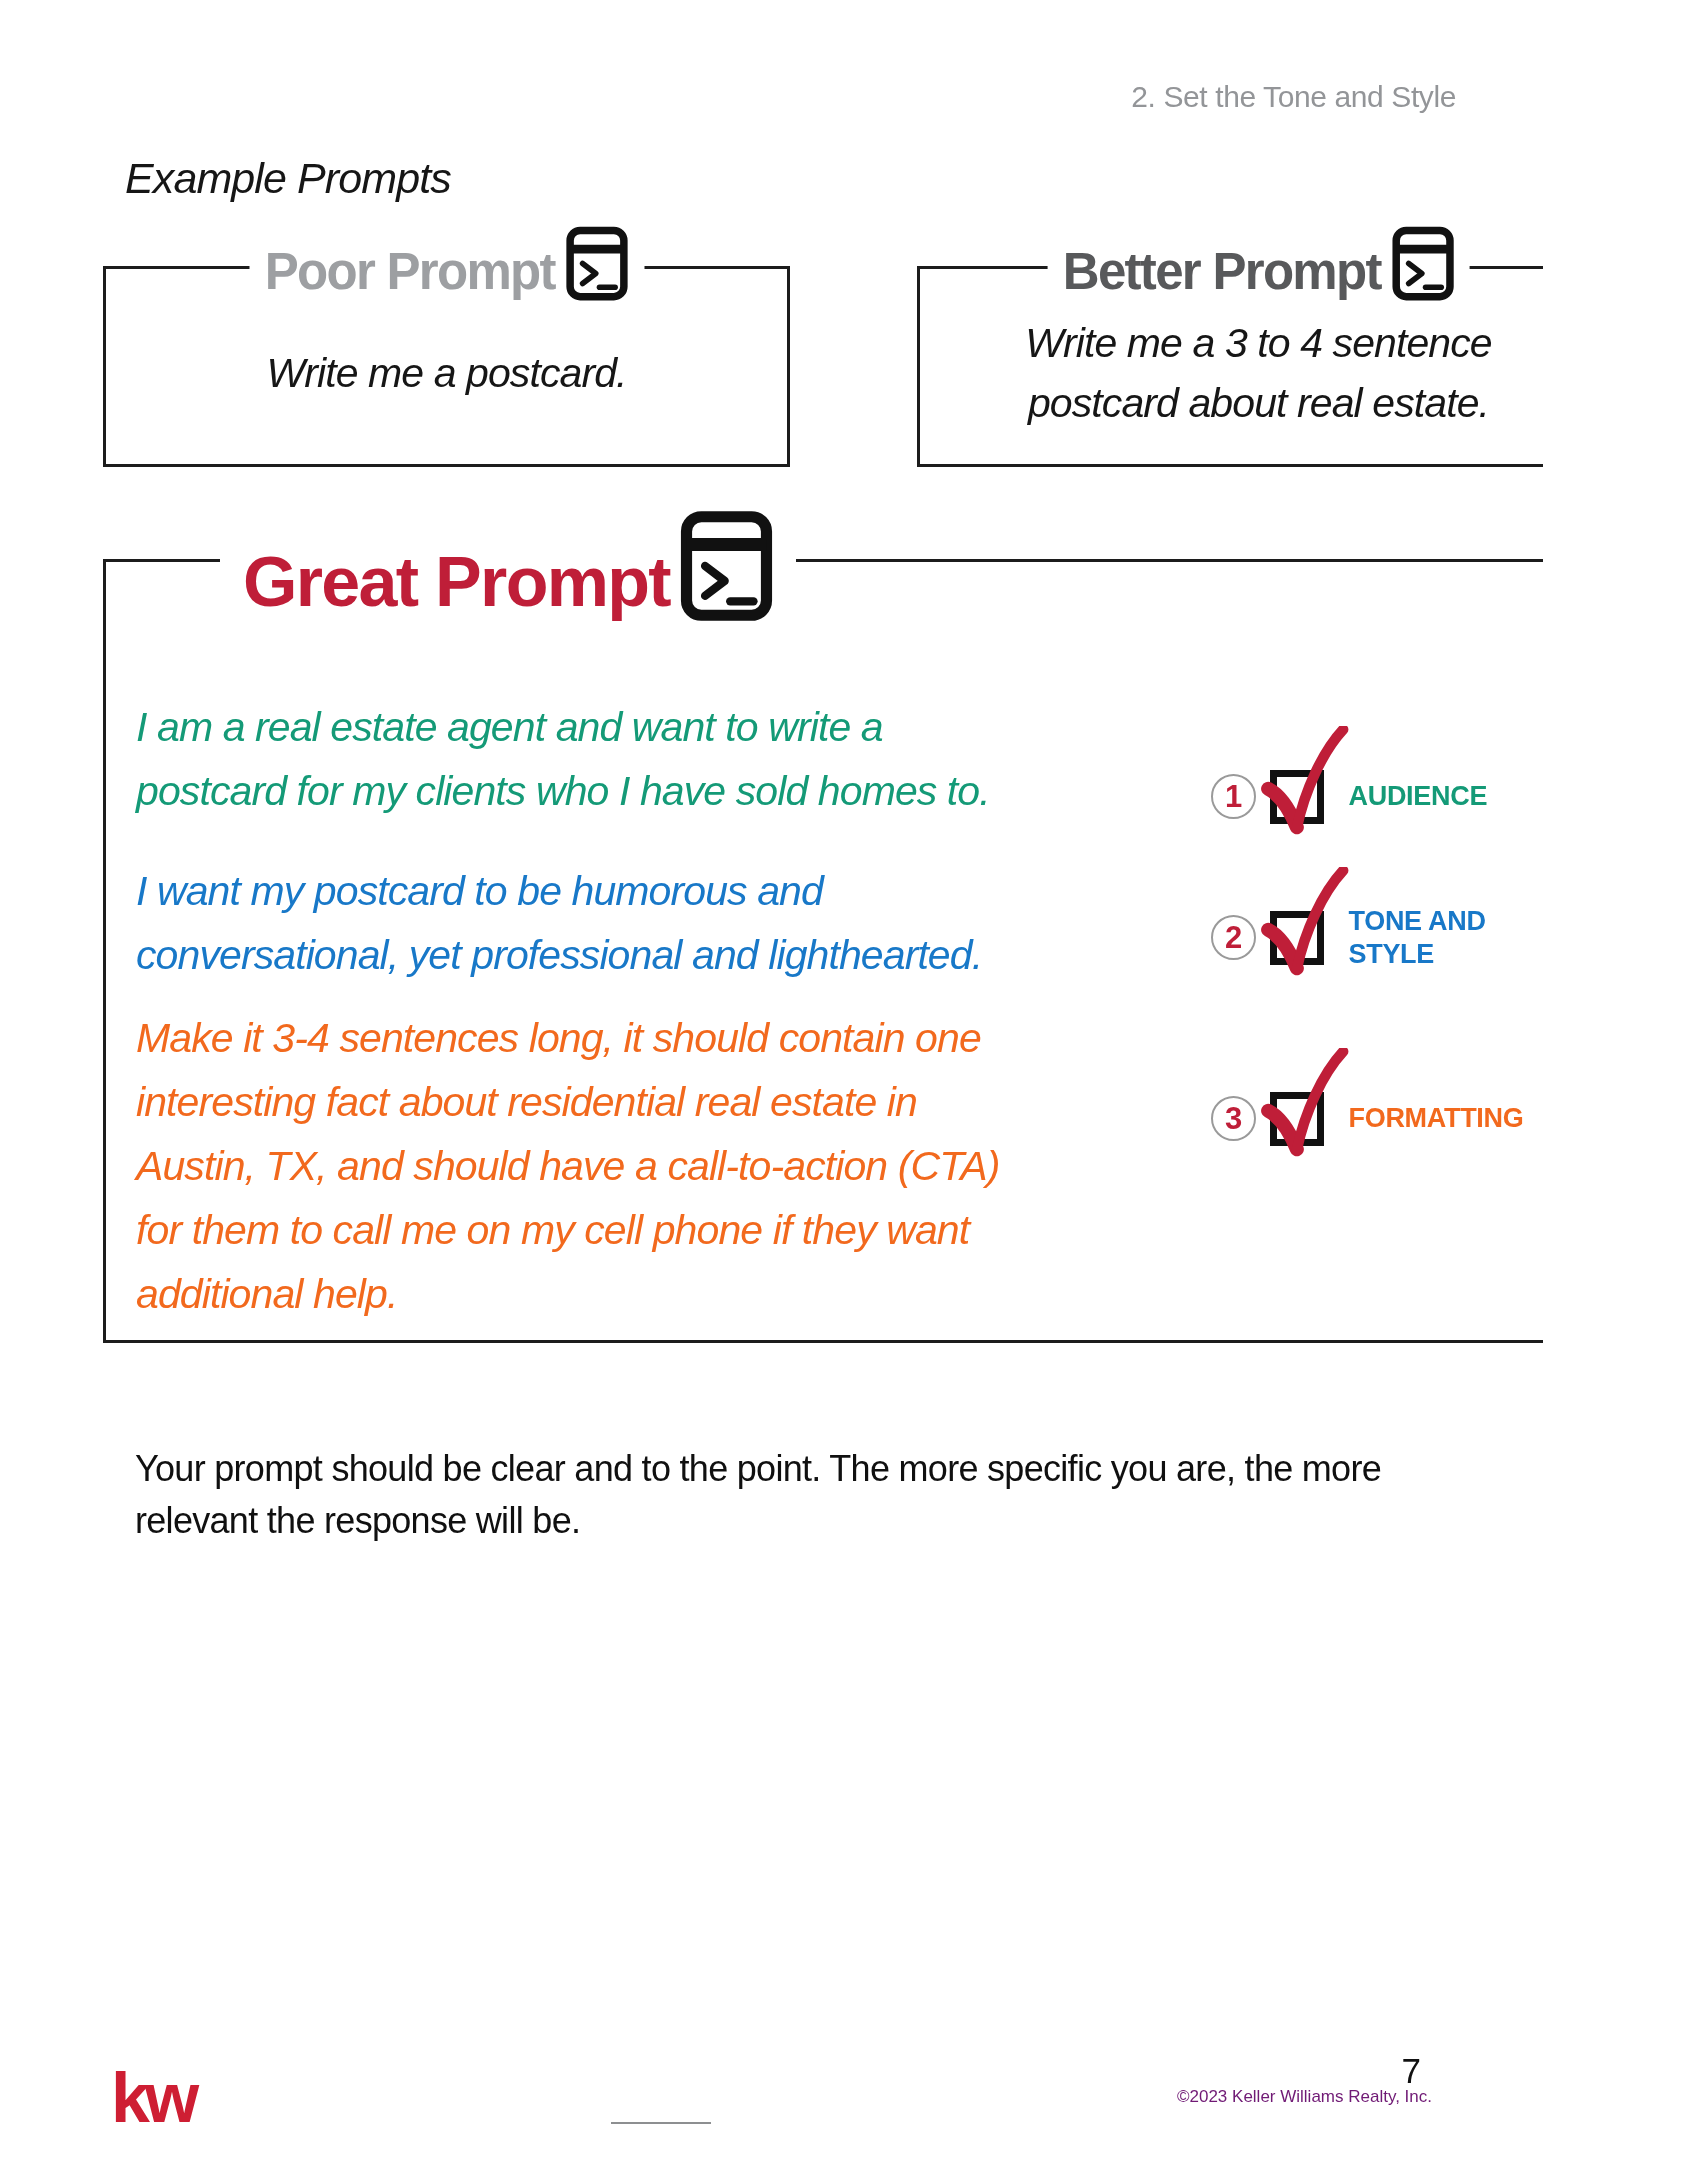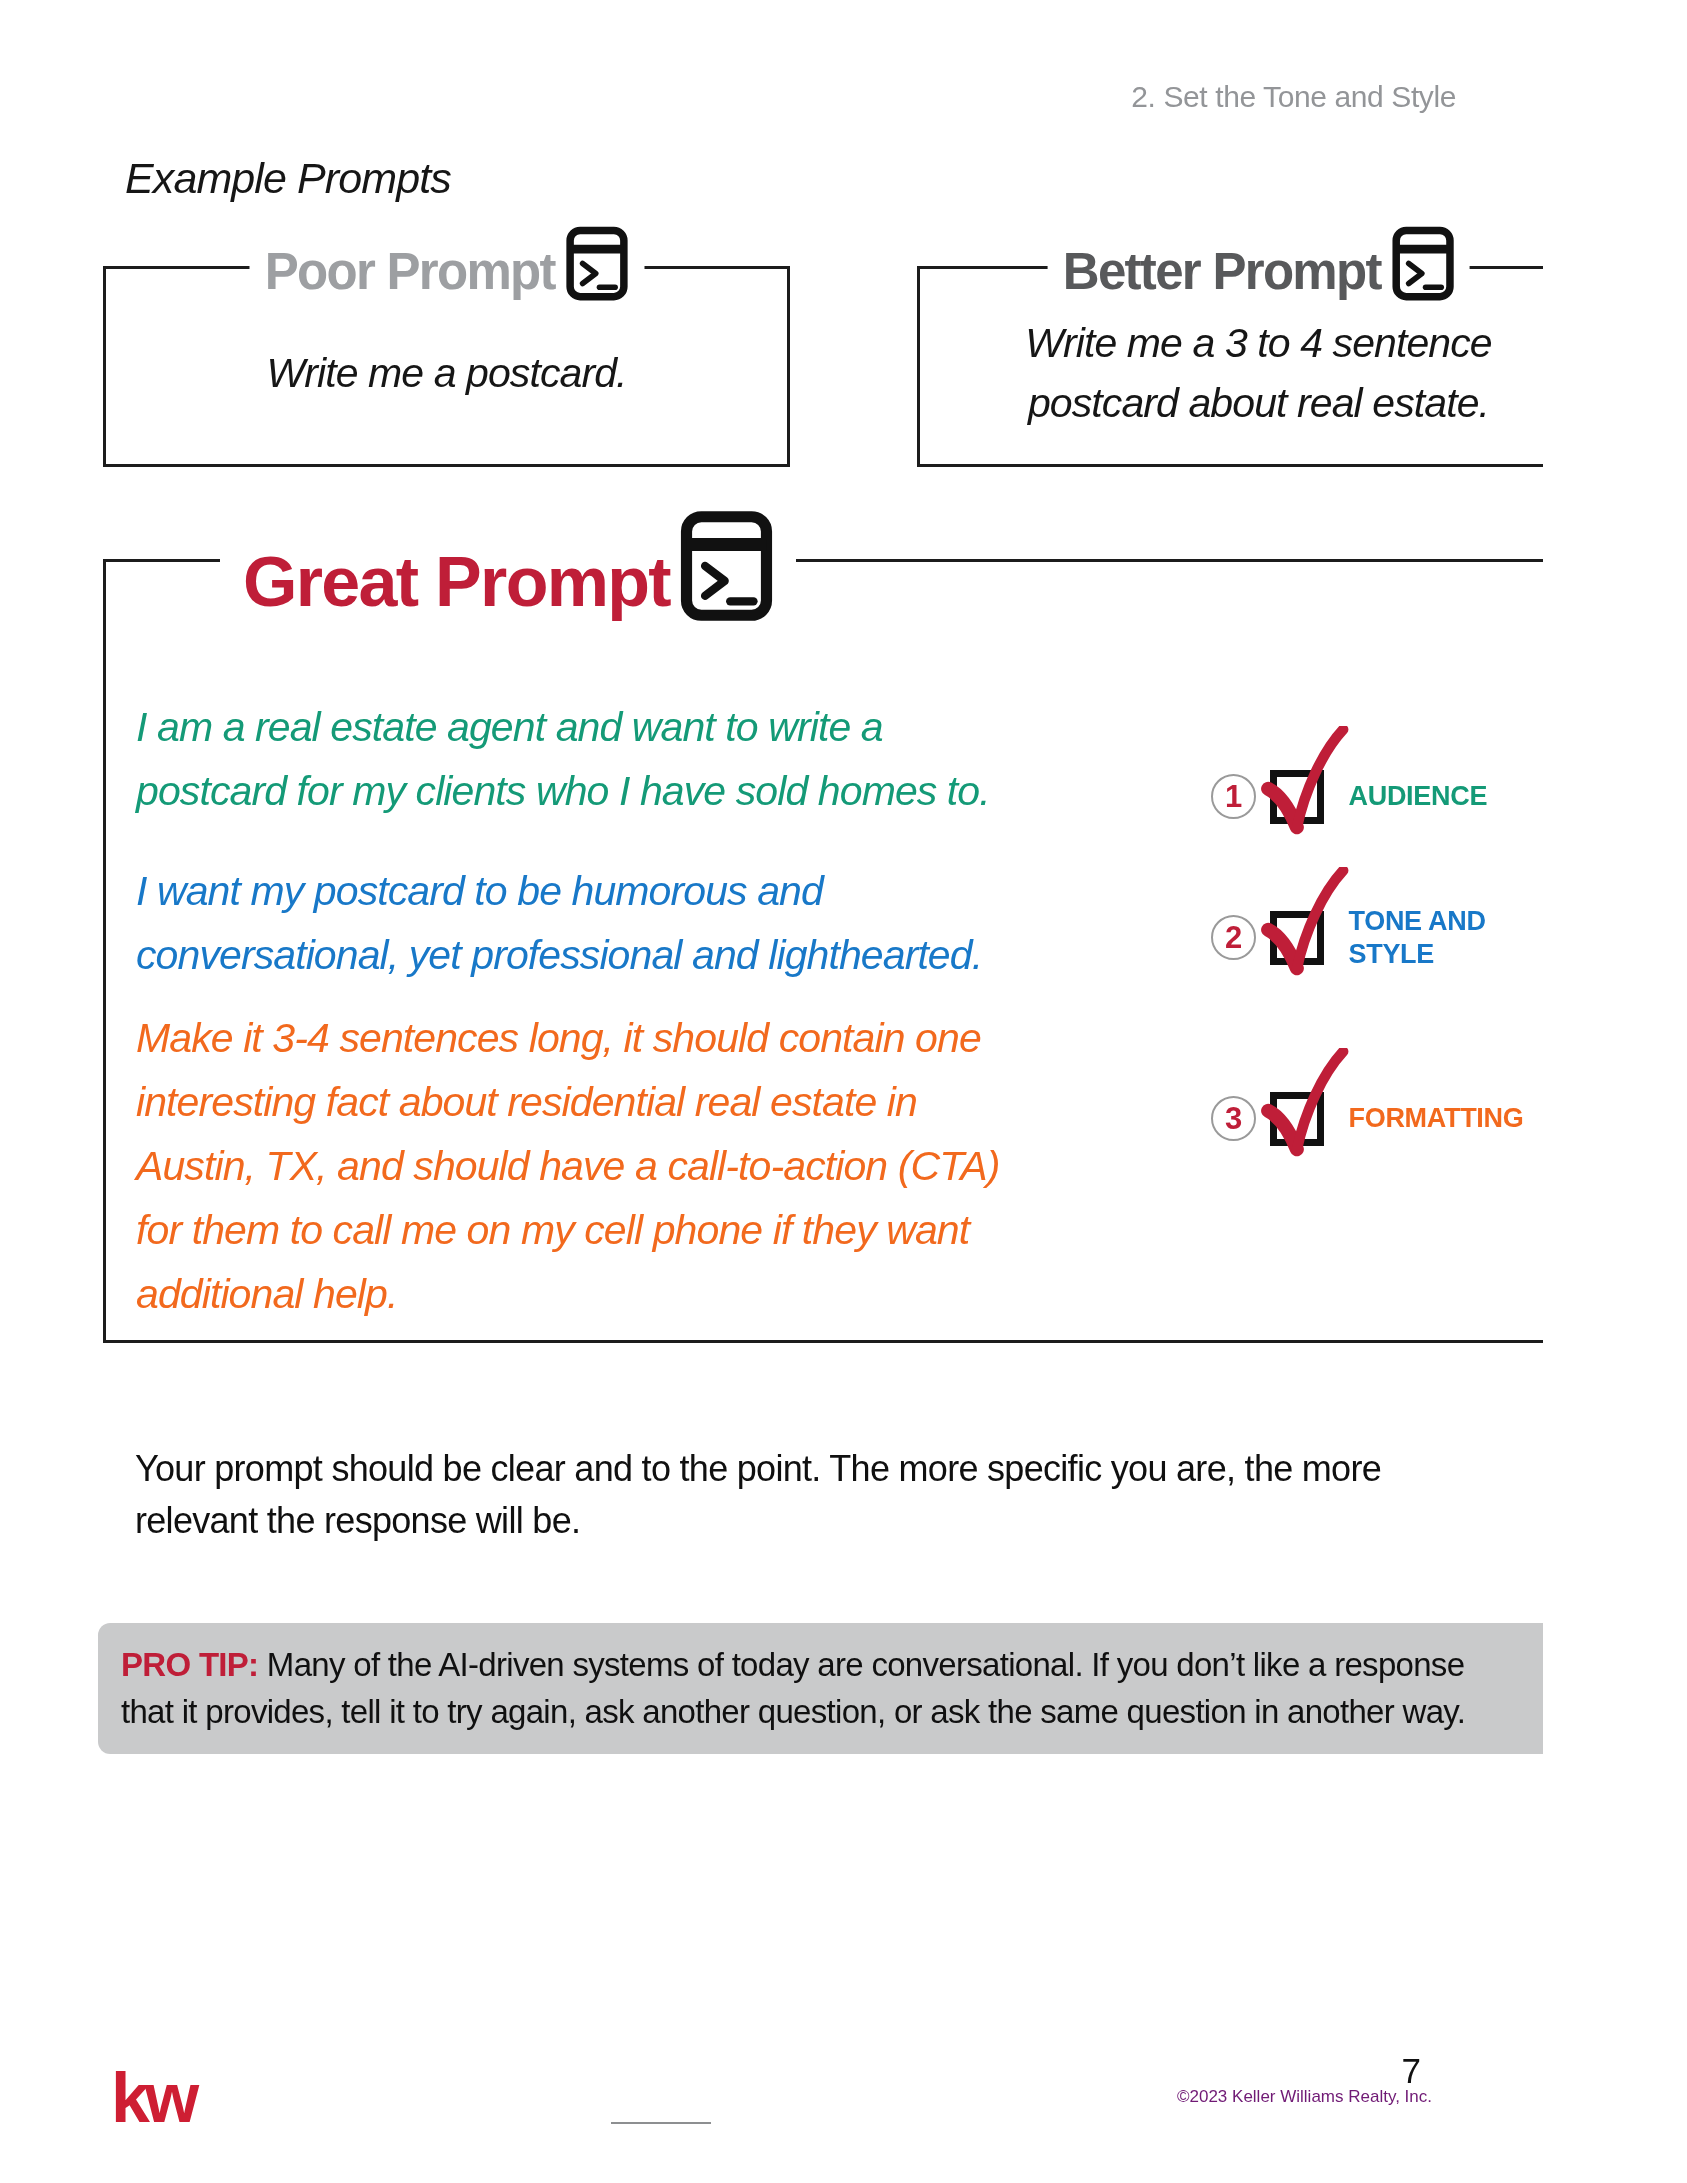--- a/index.html
+++ b/index.html
@@ -238,22 +238,20 @@
   </svg>
 </span>
       </span>
       <span class="check-label c-orange">FORMATTING</span>
     </div>
   </div>
 
   <div class="body-par">Your prompt should be clear and to the point. The more specific you are, the more
 relevant the response will be.</div>
 
-  <div class="protip"><span class="protip-label">PRO TIP:</span><span class="protip-text"> Many of the AI-driven systems of today are conversational. If you don’t like a response
-that it provides, tell it to try again, ask another question, or ask the same question in another way.</span></div>
 
   <div class="kw-logo">kw</div>
   <div class="tagline-flourish"></div>
   <div class="page-number">7</div>
   <div class="copyright">©2023 Keller Williams Realty, Inc.</div>
 
 </div>
 
 
 </body></html>

